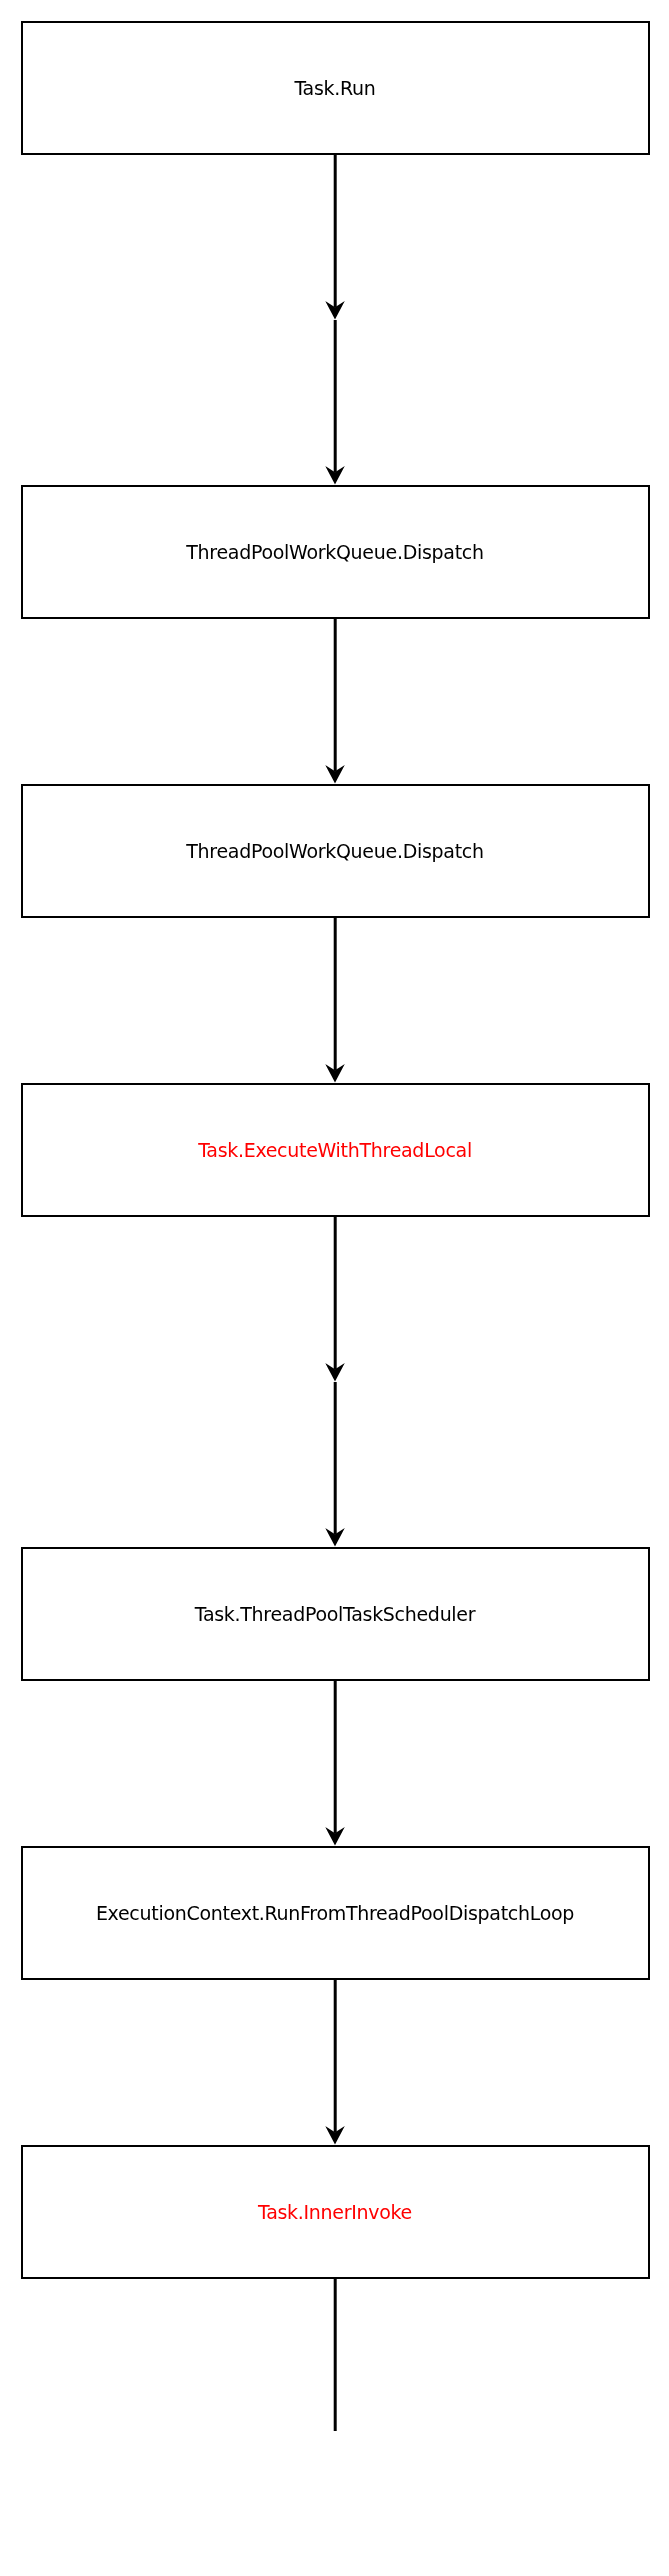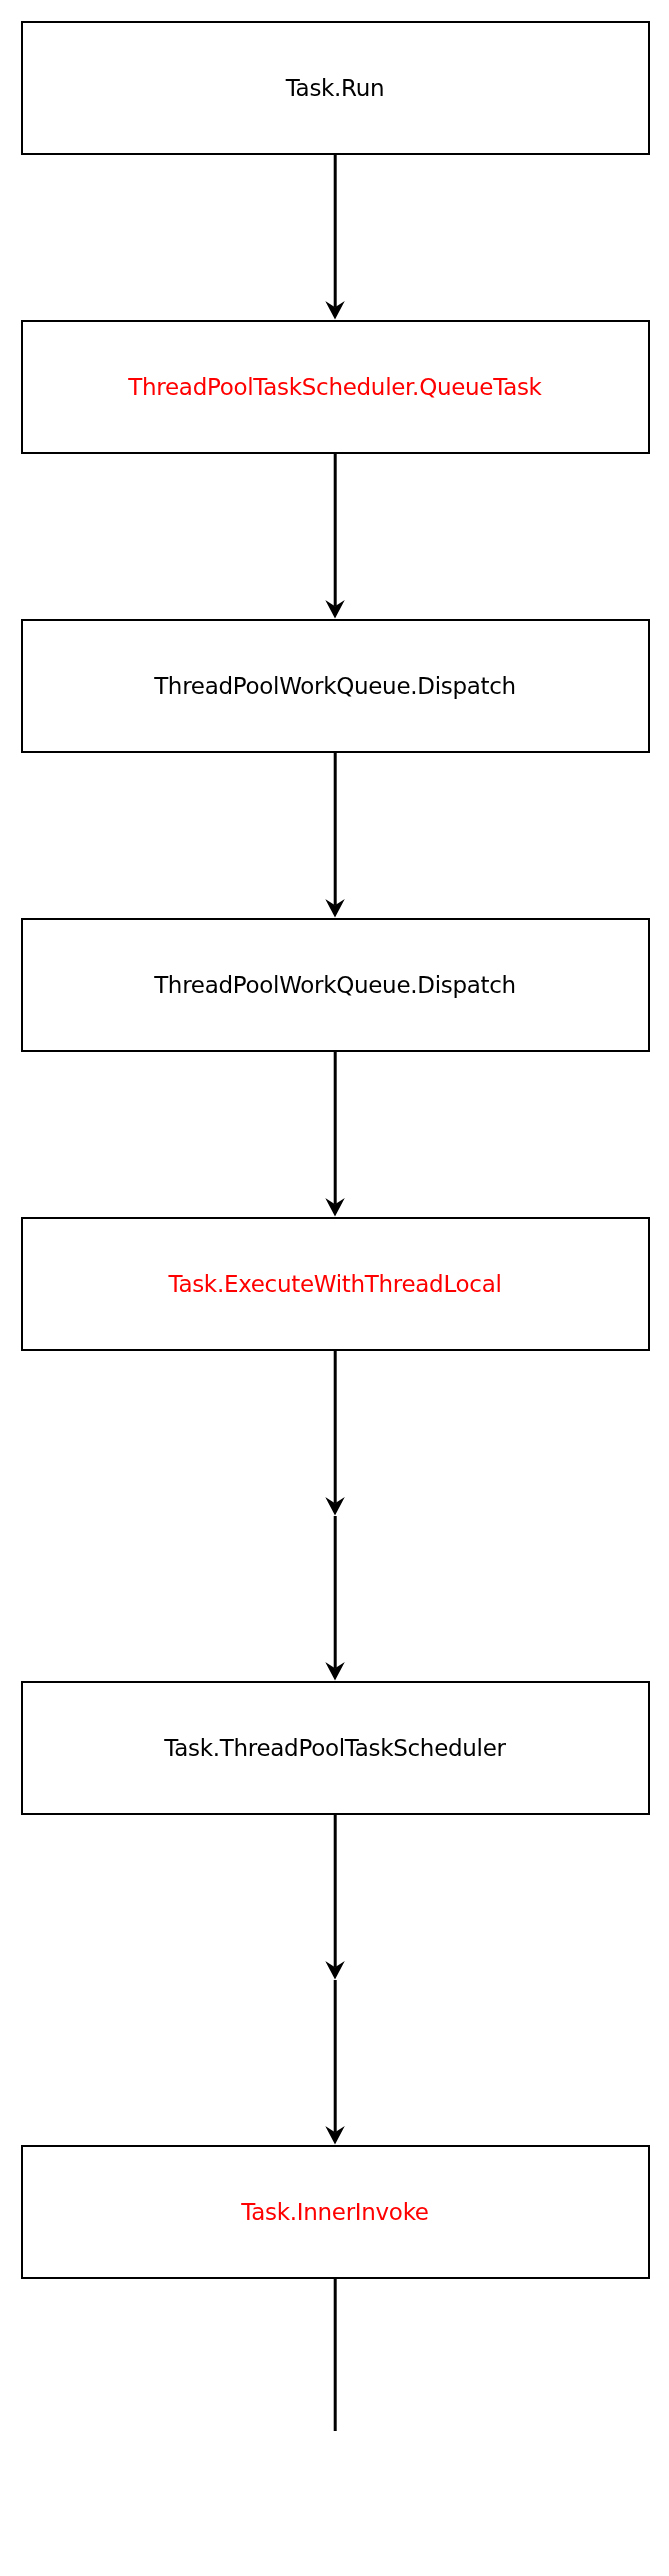--- a/index.html
+++ b/index.html
@@ -26,21 +26,21 @@
     width: 629px;
     height: 134px;
     border: 2.6px solid var(--ink, #000000);
     background: var(--bg, #ffffff);
     display: flex;
     align-items: center;
     justify-content: center;
     flex: 0 0 auto;
   }
   .node-label {
-    font-size: 23px;
+    font-size: 19px;
     letter-spacing: -0.3px;
     color: var(--ink, #000000);
     white-space: nowrap;
   }
   .node.highlight .node-label {
     color: var(--highlight, #ff0000);
   }
   .arrow {
     position: relative;
     width: 20.6px;
@@ -78,23 +78,20 @@
 
   <div class="arrow">
     <div class="arrow-line"></div>
     <div class="arrow-head">
       <svg width="19.6" height="18.5" viewBox="0 0 38 36" xmlns="http://www.w3.org/2000/svg">
         <polygon points="0,0 19,12 38,0 19,36" fill="currentColor"></polygon>
       </svg>
     </div>
   </div>
 
-  <div class="node highlight">
-    <span class="node-label">ThreadPoolTaskScheduler.QueueTask</span>
-  </div>
 
   <div class="arrow">
     <div class="arrow-line"></div>
     <div class="arrow-head">
       <svg width="19.6" height="18.5" viewBox="0 0 38 36" xmlns="http://www.w3.org/2000/svg">
         <polygon points="0,0 19,12 38,0 19,36" fill="currentColor"></polygon>
       </svg>
     </div>
   </div>
 
@@ -153,20 +150,23 @@
 
   <div class="arrow">
     <div class="arrow-line"></div>
     <div class="arrow-head">
       <svg width="19.6" height="18.5" viewBox="0 0 38 36" xmlns="http://www.w3.org/2000/svg">
         <polygon points="0,0 19,12 38,0 19,36" fill="currentColor"></polygon>
       </svg>
     </div>
   </div>
 
+  <div class="node">
+    <span class="node-label">ExecutionContext.RunFromThreadPoolDispatchLoop</span>
+  </div>
 
   <div class="arrow">
     <div class="arrow-line"></div>
     <div class="arrow-head">
       <svg width="19.6" height="18.5" viewBox="0 0 38 36" xmlns="http://www.w3.org/2000/svg">
         <polygon points="0,0 19,12 38,0 19,36" fill="currentColor"></polygon>
       </svg>
     </div>
   </div>
 

